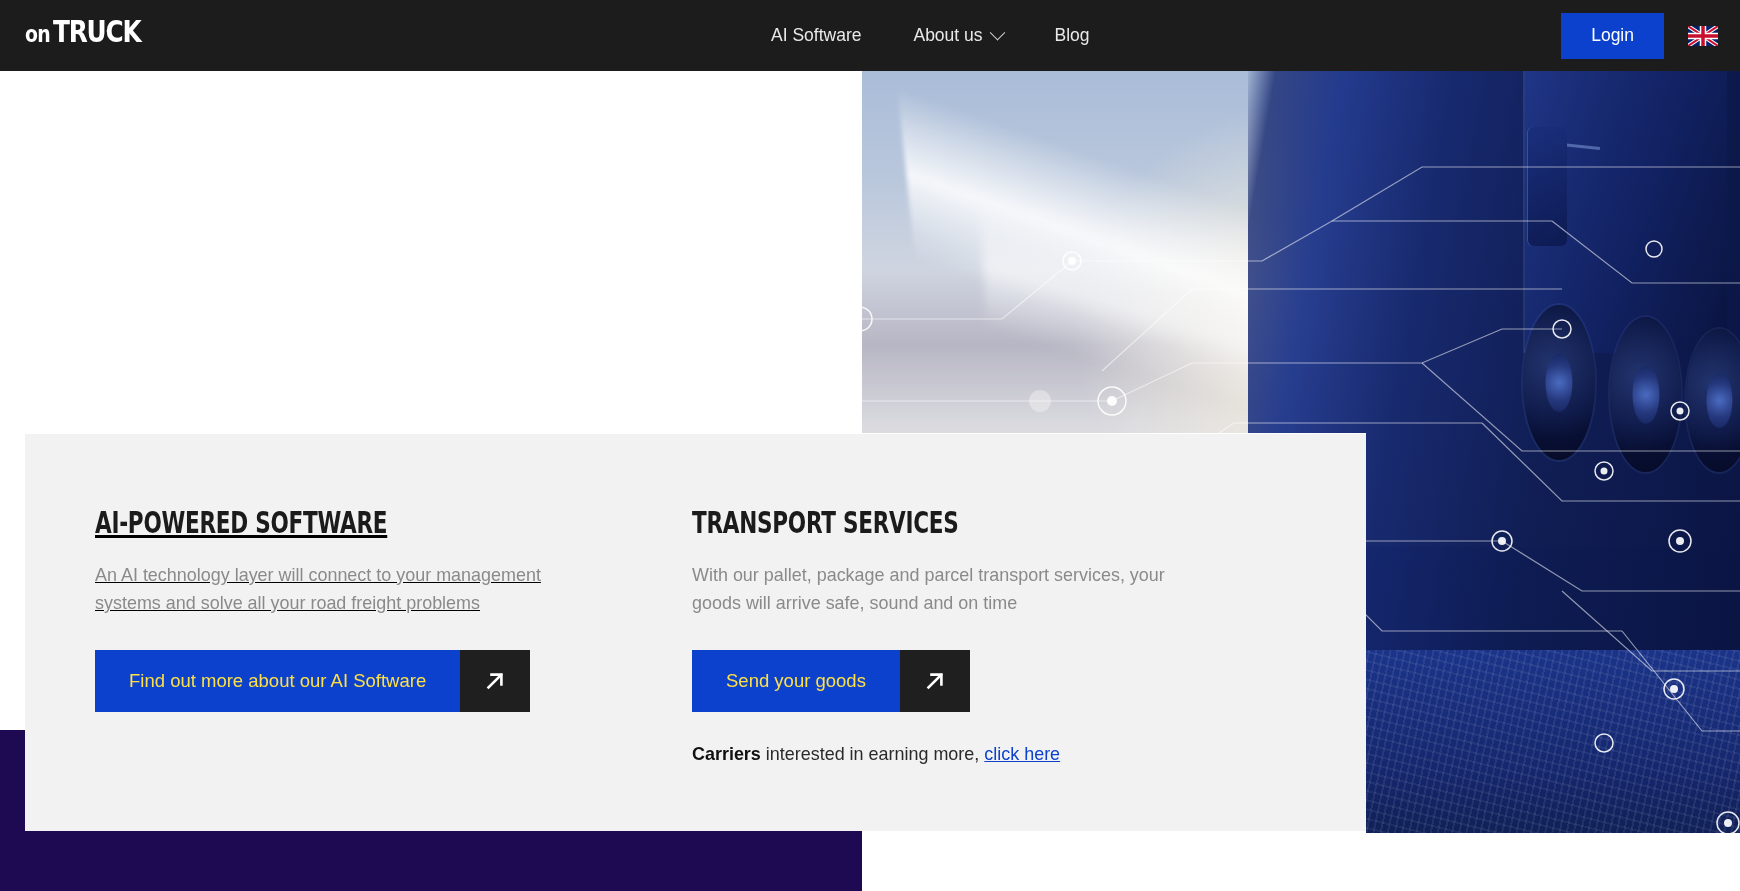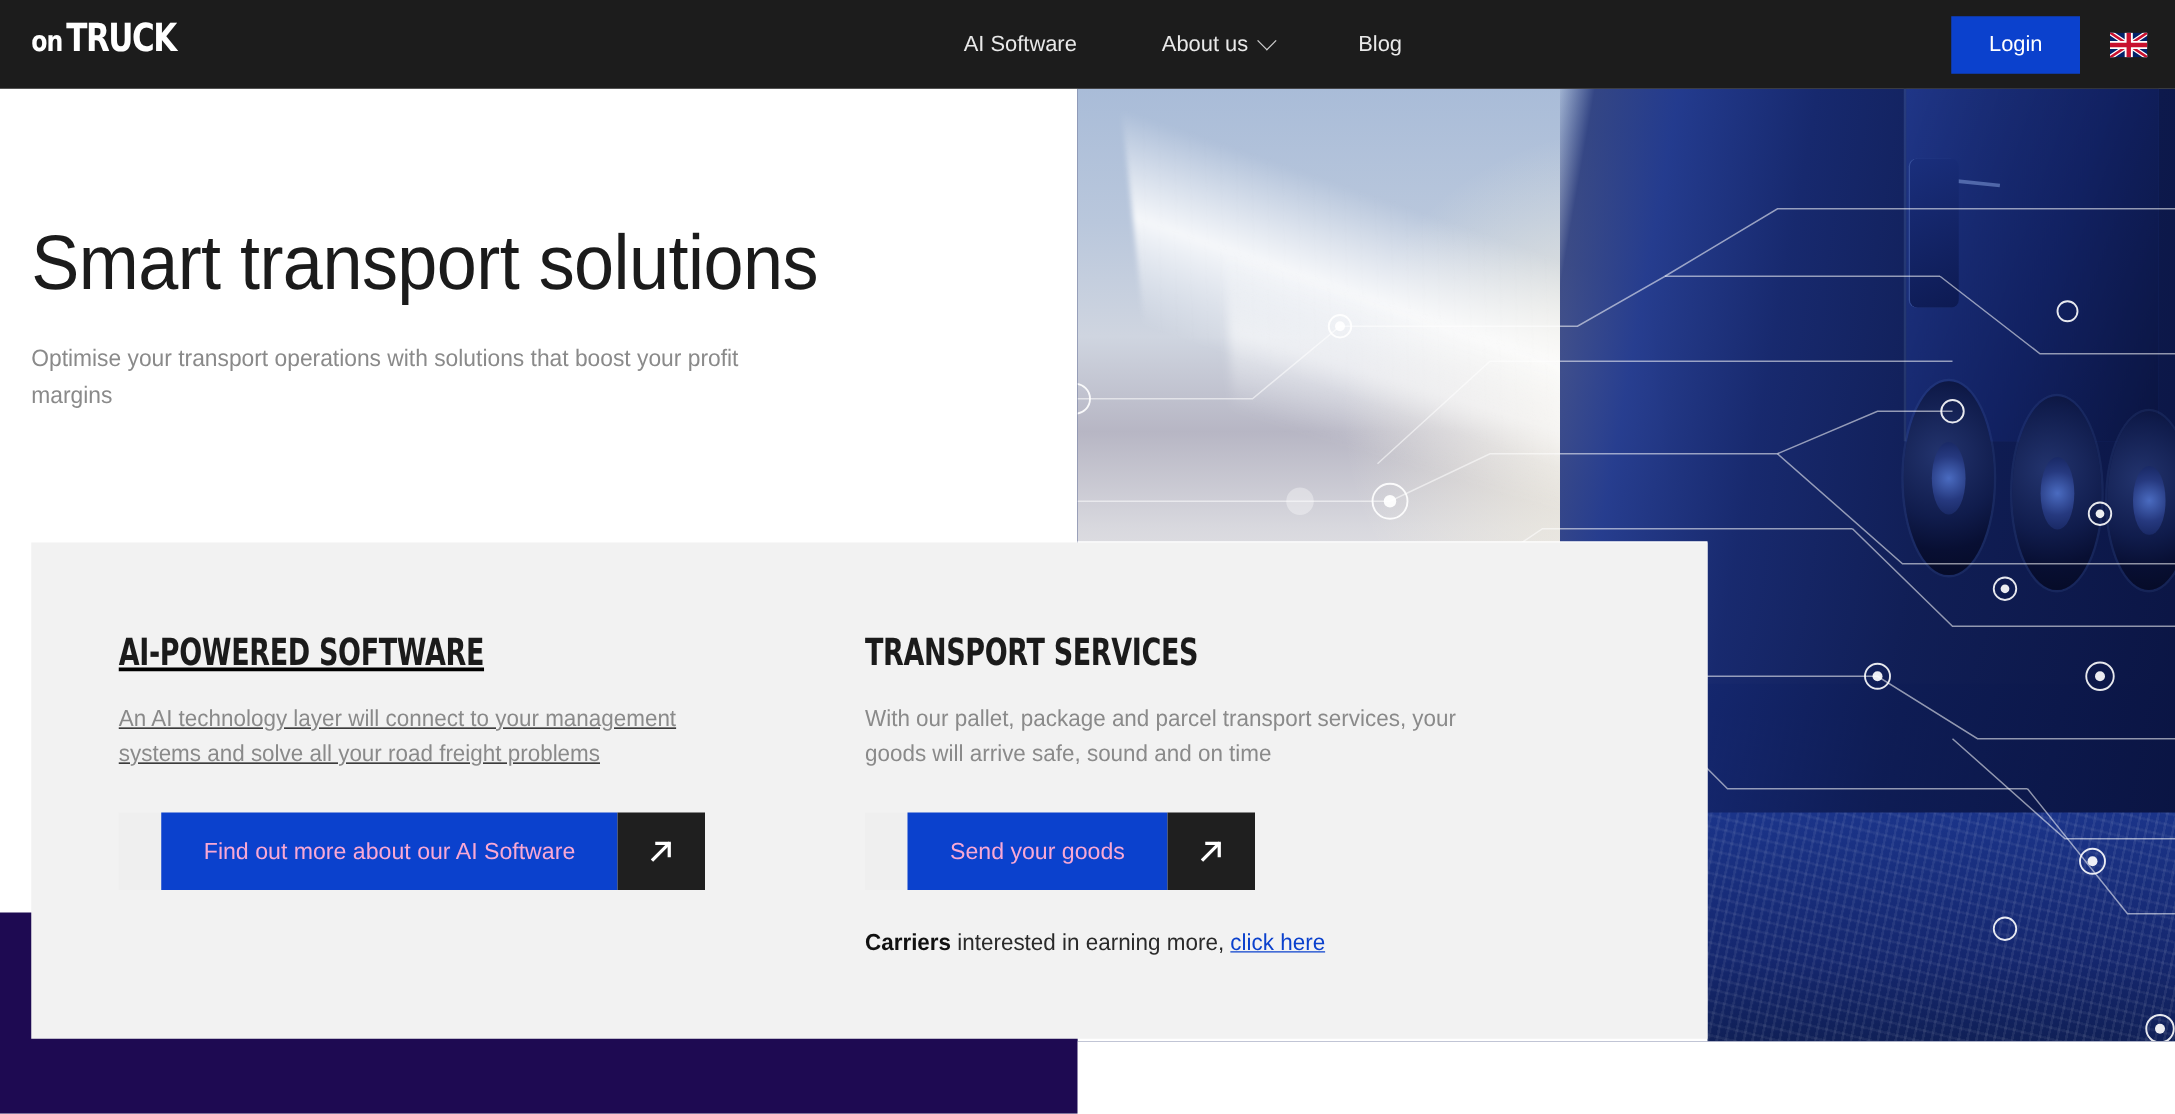--- a/index.html
+++ b/index.html
@@ -69,21 +69,21 @@
     margin-left: -2px;
   }
 
   .nav-links {
     position: absolute;
     left: 745px;
     top: 0;
     height: 71px;
     display: flex;
     align-items: center;
-    gap: 16px;
+    gap: 0px;
   }
   .nav-item {
     display: flex;
     align-items: center;
     gap: 9px;
     padding: 0 26px;
     height: 71px;
     color: #e9e9e9;
     font-size: 17.5px;
     white-space: nowrap;
@@ -363,28 +363,27 @@
     margin-top: 33px;
     display: inline-flex;
     height: 62px;
     cursor: pointer;
     border: none;
     padding: 0;
     font-family: "Liberation Sans", sans-serif;
   }
   .cta-label {
     background: #0b41cd;
-    color: #f9a8d4;
+    color: #fde047;
     font-size: 18.5px;
     display: flex;
     align-items: center;
     justify-content: center;
     padding: 0 34px;
     white-space: nowrap;
-    margin-left: 34px;
   }
   .cta-arrow {
     background: #1f1f1f;
     width: 70px;
     display: flex;
     align-items: center;
     justify-content: center;
   }
   .cta-arrow svg { display: block; }
 
@@ -520,24 +519,20 @@
           <circle cx="120" cy="400" r="13"></circle>
           <circle cx="16" cy="400" r="12"></circle>
           <circle cx="178" cy="330" r="11"></circle>
         </g>
       </svg>
     </div>
   </div>
 
   <div class="hero-notch"></div>
 
-  <div class="hero-copy">
-    <h1 class="hero-title">Smart transport solutions</h1>
-    <p class="hero-sub">Optimise your transport operations with solutions that boost your profit margins</p>
-  </div>
 
   <div class="purple-band"></div>
 
   <div class="card">
 
     <div class="col col-a">
       <h2 class="feat-title">AI-POWERED SOFTWARE</h2>
       <p class="feat-sub">An AI technology layer will connect to your management systems and solve all your road freight problems</p>
       <button class="cta">
         <span class="cta-label">Find out more about our AI Software</span>

